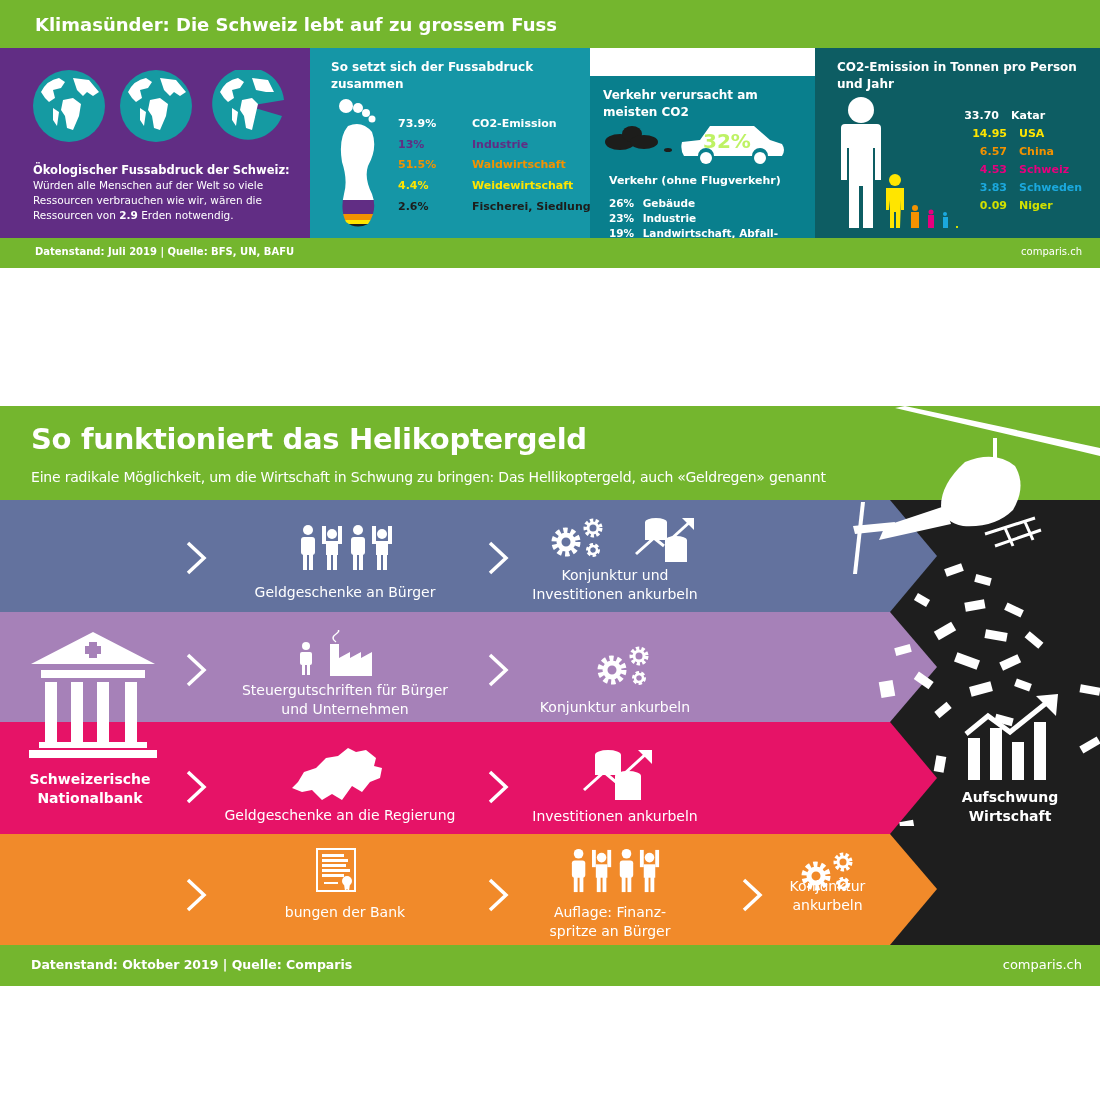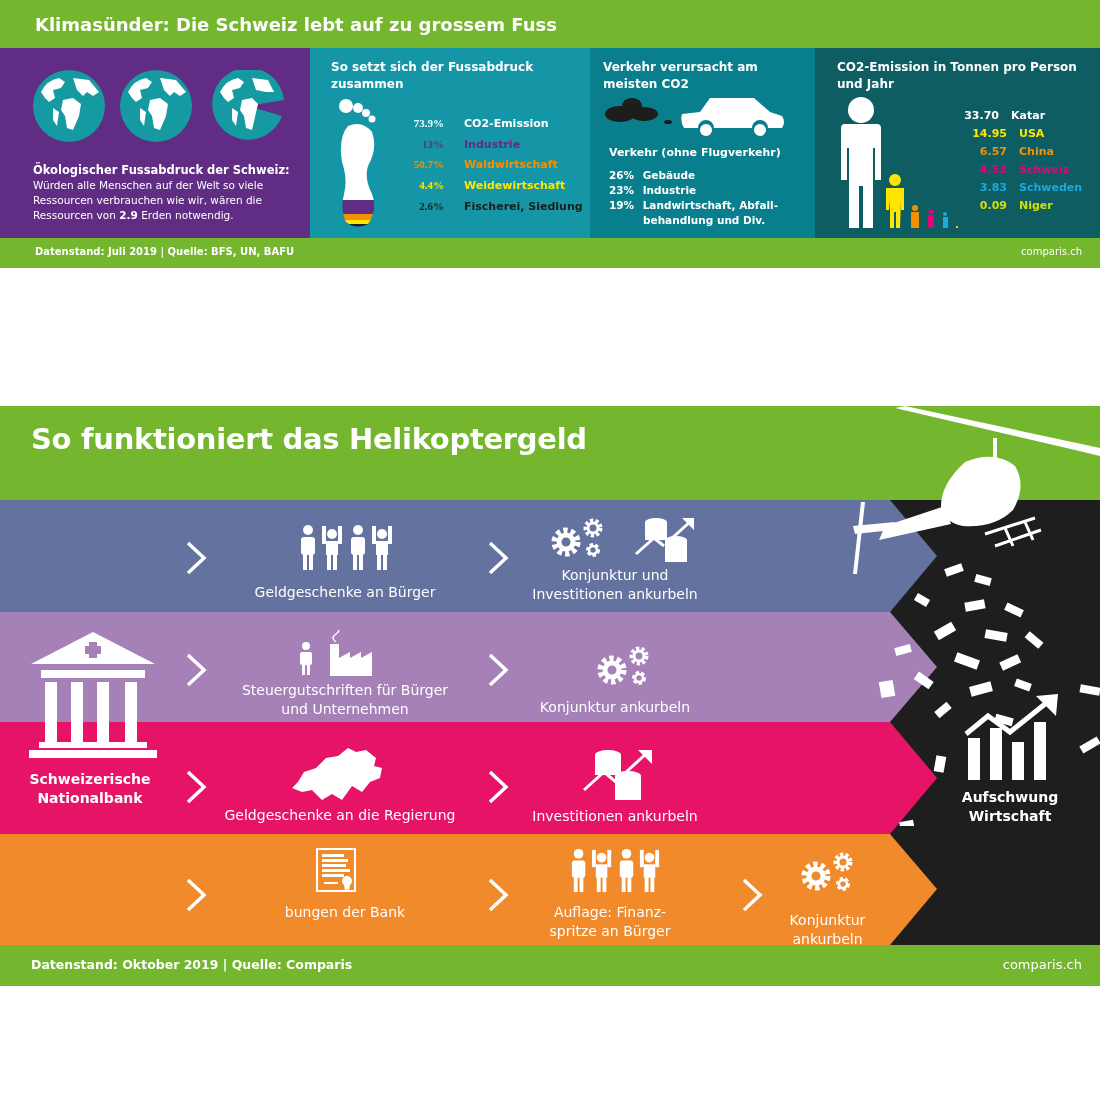--- a/index.html
+++ b/index.html
@@ -5,29 +5,29 @@
   * { box-sizing: border-box; margin: 0; padding: 0; }
   body { width: 1100px; height: 1100px; background: #ffffff; font-family: "DejaVu Sans", "Liberation Sans", sans-serif; color: #fff; position: relative; overflow: hidden; }
   .abs { position: absolute; }
   
   #top { position: absolute; left: 0; top: 0; width: 1100px; height: 268px; }
   .top-header { position: absolute; left: 0; top: 0; width: 1100px; height: 48px; background: #74b62e; }
   .top-title { position: absolute; left: 35px; top: 14px; font-size: 18px; font-weight: bold; color: #fff; }
   .panel { position: absolute; top: 48px; height: 190px; }
   .p1 { left: 0; width: 310px; background: #612d84; }
   .p2 { left: 310px; width: 280px; background: #1596a6; }
-  .p3 { left: 590px; width: 225px; background: #097f8d; }
+  .p3 { left: 590px; width: 225px; background: #097f8d; margin-top: 28px; }
   .p4 { left: 815px; width: 285px; background: #0d5d63; }
   .top-footer { position: absolute; left: 0; top: 238px; width: 1100px; height: 30px; background: #74b62e; }
   .foot-small { position: absolute; top: 8px; font-size: 10px; font-weight: bold; color: #fff; }
   .panel-title { position: absolute; font-size: 12px; font-weight: bold; line-height: 17px; color: #fff; }
   .globe { position: absolute; top: 22px; width: 72px; height: 72px; }
   .fp-desc { position: absolute; left: 33px; top: 115px; width: 270px; font-size: 10.5px; line-height: 15px; font-weight: bold; }
   .fp-row { position: absolute; font-size: 11px; font-weight: bold; white-space: nowrap; }
-  .fp-pct { display: inline-block; width: 46px; text-align: right; margin-right: 20px; font-family: Liberation Serif, serif; }
+  .fp-pct { display: inline-block; width: 46px; text-align: left; margin-right: 28px; }
   .co2-row { position: absolute; font-size: 11px; font-weight: bold; white-space: nowrap; }
   .co2-val { display: inline-block; width: 40px; text-align: right; margin-right: 12px; }
   .trans-list { position: absolute; left: 19px; top: 120px; font-size: 10.5px; font-weight: bold; line-height: 15px; }
   .trans-list .pc { display: inline-block; width: 30px; }
   
   #bottom { position: absolute; left: 0; top: 406px; width: 1100px; height: 680px; }
   .b-header { position: absolute; left: 0; top: 0; width: 1100px; height: 94px; background: #74b62e; }
   .b-title { position: absolute; left: 31px; top: 16px; font-size: 29px; font-weight: bold; color: #fff; letter-spacing: -0.3px; }
   .b-sub { position: absolute; left: 31px; top: 63px; font-size: 14px; color: #fff; letter-spacing: -0.2px; }
   .b-dark { position: absolute; left: 860px; top: 94px; width: 240px; height: 445px; background: #1e1e1e; }
@@ -83,39 +83,39 @@
       <g clip-path="url(#footc)">
         <rect x="0" y="0" width="42" height="102" fill="#fff"></rect>
         <rect x="0" y="102" width="42" height="14" fill="#612d84"></rect>
         <rect x="0" y="116" width="42" height="6" fill="#f39200"></rect>
         <rect x="0" y="122" width="42" height="4" fill="#ffe500"></rect>
         <rect x="0" y="126" width="42" height="6" fill="#1d1d1b"></rect>
       </g>
     </svg>
     <div class="fp-row" style="left:88px;top:69px"><span class="fp-pct" style="color:#fff">73.9%</span><span style="color:#fff">CO2-Emission</span></div>
     <div class="fp-row" style="left:88px;top:90px"><span class="fp-pct" style="color:#612d84">13%</span><span style="color:#612d84">Industrie</span></div>
-    <div class="fp-row" style="left:88px;top:110px"><span class="fp-pct" style="color:#f39200">50.7%</span><span style="color:#f39200">Waldwirtschaft</span></div>
+    <div class="fp-row" style="left:88px;top:110px"><span class="fp-pct" style="color:#f39200">51.5%</span><span style="color:#f39200">Waldwirtschaft</span></div>
     <div class="fp-row" style="left:88px;top:131px"><span class="fp-pct" style="color:#ffe500">4.4%</span><span style="color:#ffe500">Weidewirtschaft</span></div>
     <div class="fp-row" style="left:88px;top:152px"><span class="fp-pct" style="color:#1d1d1b">2.6%</span><span style="color:#1d1d1b">Fischerei, Siedlung</span></div>
   </div>
 
   <div class="panel p3">
     <div class="panel-title" style="left:13px;top:11px;width:170px">Verkehr verursacht am meisten CO2</div>
     <svg class="abs" style="left:14px;top:48px" width="70" height="30" viewBox="0 0 70 30">
       <ellipse cx="16" cy="18" rx="15" ry="8" fill="#1d1d1b"></ellipse>
         <ellipse cx="28" cy="10" rx="10" ry="8" fill="#1d1d1b"></ellipse>
         <ellipse cx="40" cy="18" rx="14" ry="7" fill="#1d1d1b"></ellipse>
         <ellipse cx="64" cy="26" rx="4" ry="2" fill="#1d1d1b"></ellipse>
     </svg>
     <svg class="abs" style="left:88px;top:48px" width="110" height="42" viewBox="0 0 110 42">
       <path d="M4 18 L22 16 L32 2 L76 2 L92 16 L104 20 Q108 26 104 32 L90 32 A8 8 0 0 0 74 32 L36 32 A8 8 0 0 0 20 32 L6 32 Q2 26 4 18 Z" fill="#fff"></path>
       <circle cx="28" cy="34" r="6" fill="#fff"></circle>
         <circle cx="82" cy="34" r="6" fill="#fff"></circle>
     </svg>
-    <div class="abs" style="left:113px;top:53px;font-size:20px;font-weight:bold;color:#ffffff">32%</div>
+    <div class="abs" style="left:113px;top:53px;font-size:20px;font-weight:bold;color:#bef264">32%</div>
     <div class="abs" style="left:19px;top:98px;font-size:11px;font-weight:bold">Verkehr (ohne Flugverkehr)</div>
     <div class="trans-list">
       <div><span class="pc">26%</span> <span>Gebäude</span></div>
       <div><span class="pc">23%</span> <span>Industrie</span></div>
       <div><span class="pc">19%</span> <span>Landwirtschaft, Abfall-</span></div>
       <div style="padding-left:34px">behandlung und Div.</div>
     </div>
   </div>
 
   <div class="panel p4">
@@ -143,20 +143,21 @@
 
   <div class="top-footer">
     <div class="foot-small" style="left:35px">Datenstand: Juli 2019 | Quelle: BFS, UN, BAFU</div>
     <div class="foot-small" style="right:18px;font-weight:normal">comparis.ch</div>
   </div>
 </div>
 
 <div id="bottom">
   <div class="b-header">
     <div class="b-title">So funktioniert das Helikoptergeld</div>
+    <div class="b-sub">Eine radikale Möglichkeit, um die Wirtschaft in Schwung zu bringen: Das Hellikoptergeld, auch «Geldregen» genannt</div>
   </div>
   <div class="b-dark"></div>
 
   <div class="band" style="top:94px;height:112px">
     <svg width="938" height="112">
         <polygon points="0,0 890,0 937,56 890,112 0,112" fill="#63729e"></polygon>
       </svg>
   </div>
   <div class="band" style="top:206px;height:110px">
     <svg width="938" height="110">
@@ -376,21 +377,21 @@
   <svg class="abs" style="left:798px;top:444px" width="58" height="46" viewBox="0 0 58 46">
     <g fill="none" stroke="#fff">
         <circle cx="18" cy="26" r="11" stroke-width="7" stroke-dasharray="4 3"></circle>
         <circle cx="18" cy="26" r="7" stroke-width="5"></circle>
         <circle cx="45" cy="12" r="7" stroke-width="5" stroke-dasharray="3 2"></circle>
         <circle cx="45" cy="12" r="5" stroke-width="3"></circle>
         <circle cx="45" cy="34" r="5" stroke-width="4" stroke-dasharray="3 2"></circle>
         <circle cx="45" cy="34" r="4" stroke-width="2.5"></circle>
       </g>
   </svg>
-  <div class="step" style="left:770px;top:505px;width:115px">
+  <div class="step" style="left:770px;top:471px;width:115px">
       <div>Konjunktur</div>
       <div>ankurbeln</div>
     </div>
 
   <svg class="abs" style="left:845px;top:0px" width="255" height="170" viewBox="0 0 255 170">
     <g fill="#fff">
       <polygon points="50,2 60,0 255,42 255,50 230,44"></polygon>
       <polygon points="148,32 152,32 152,52 148,52"></polygon>
       <path d="M120 56 Q150 44 170 60 Q182 80 168 104 Q150 122 118 120 Q98 116 96 100 Q96 78 120 56 Z"></path>
       <polygon points="100,100 40,120 34,134 106,118"></polygon>

